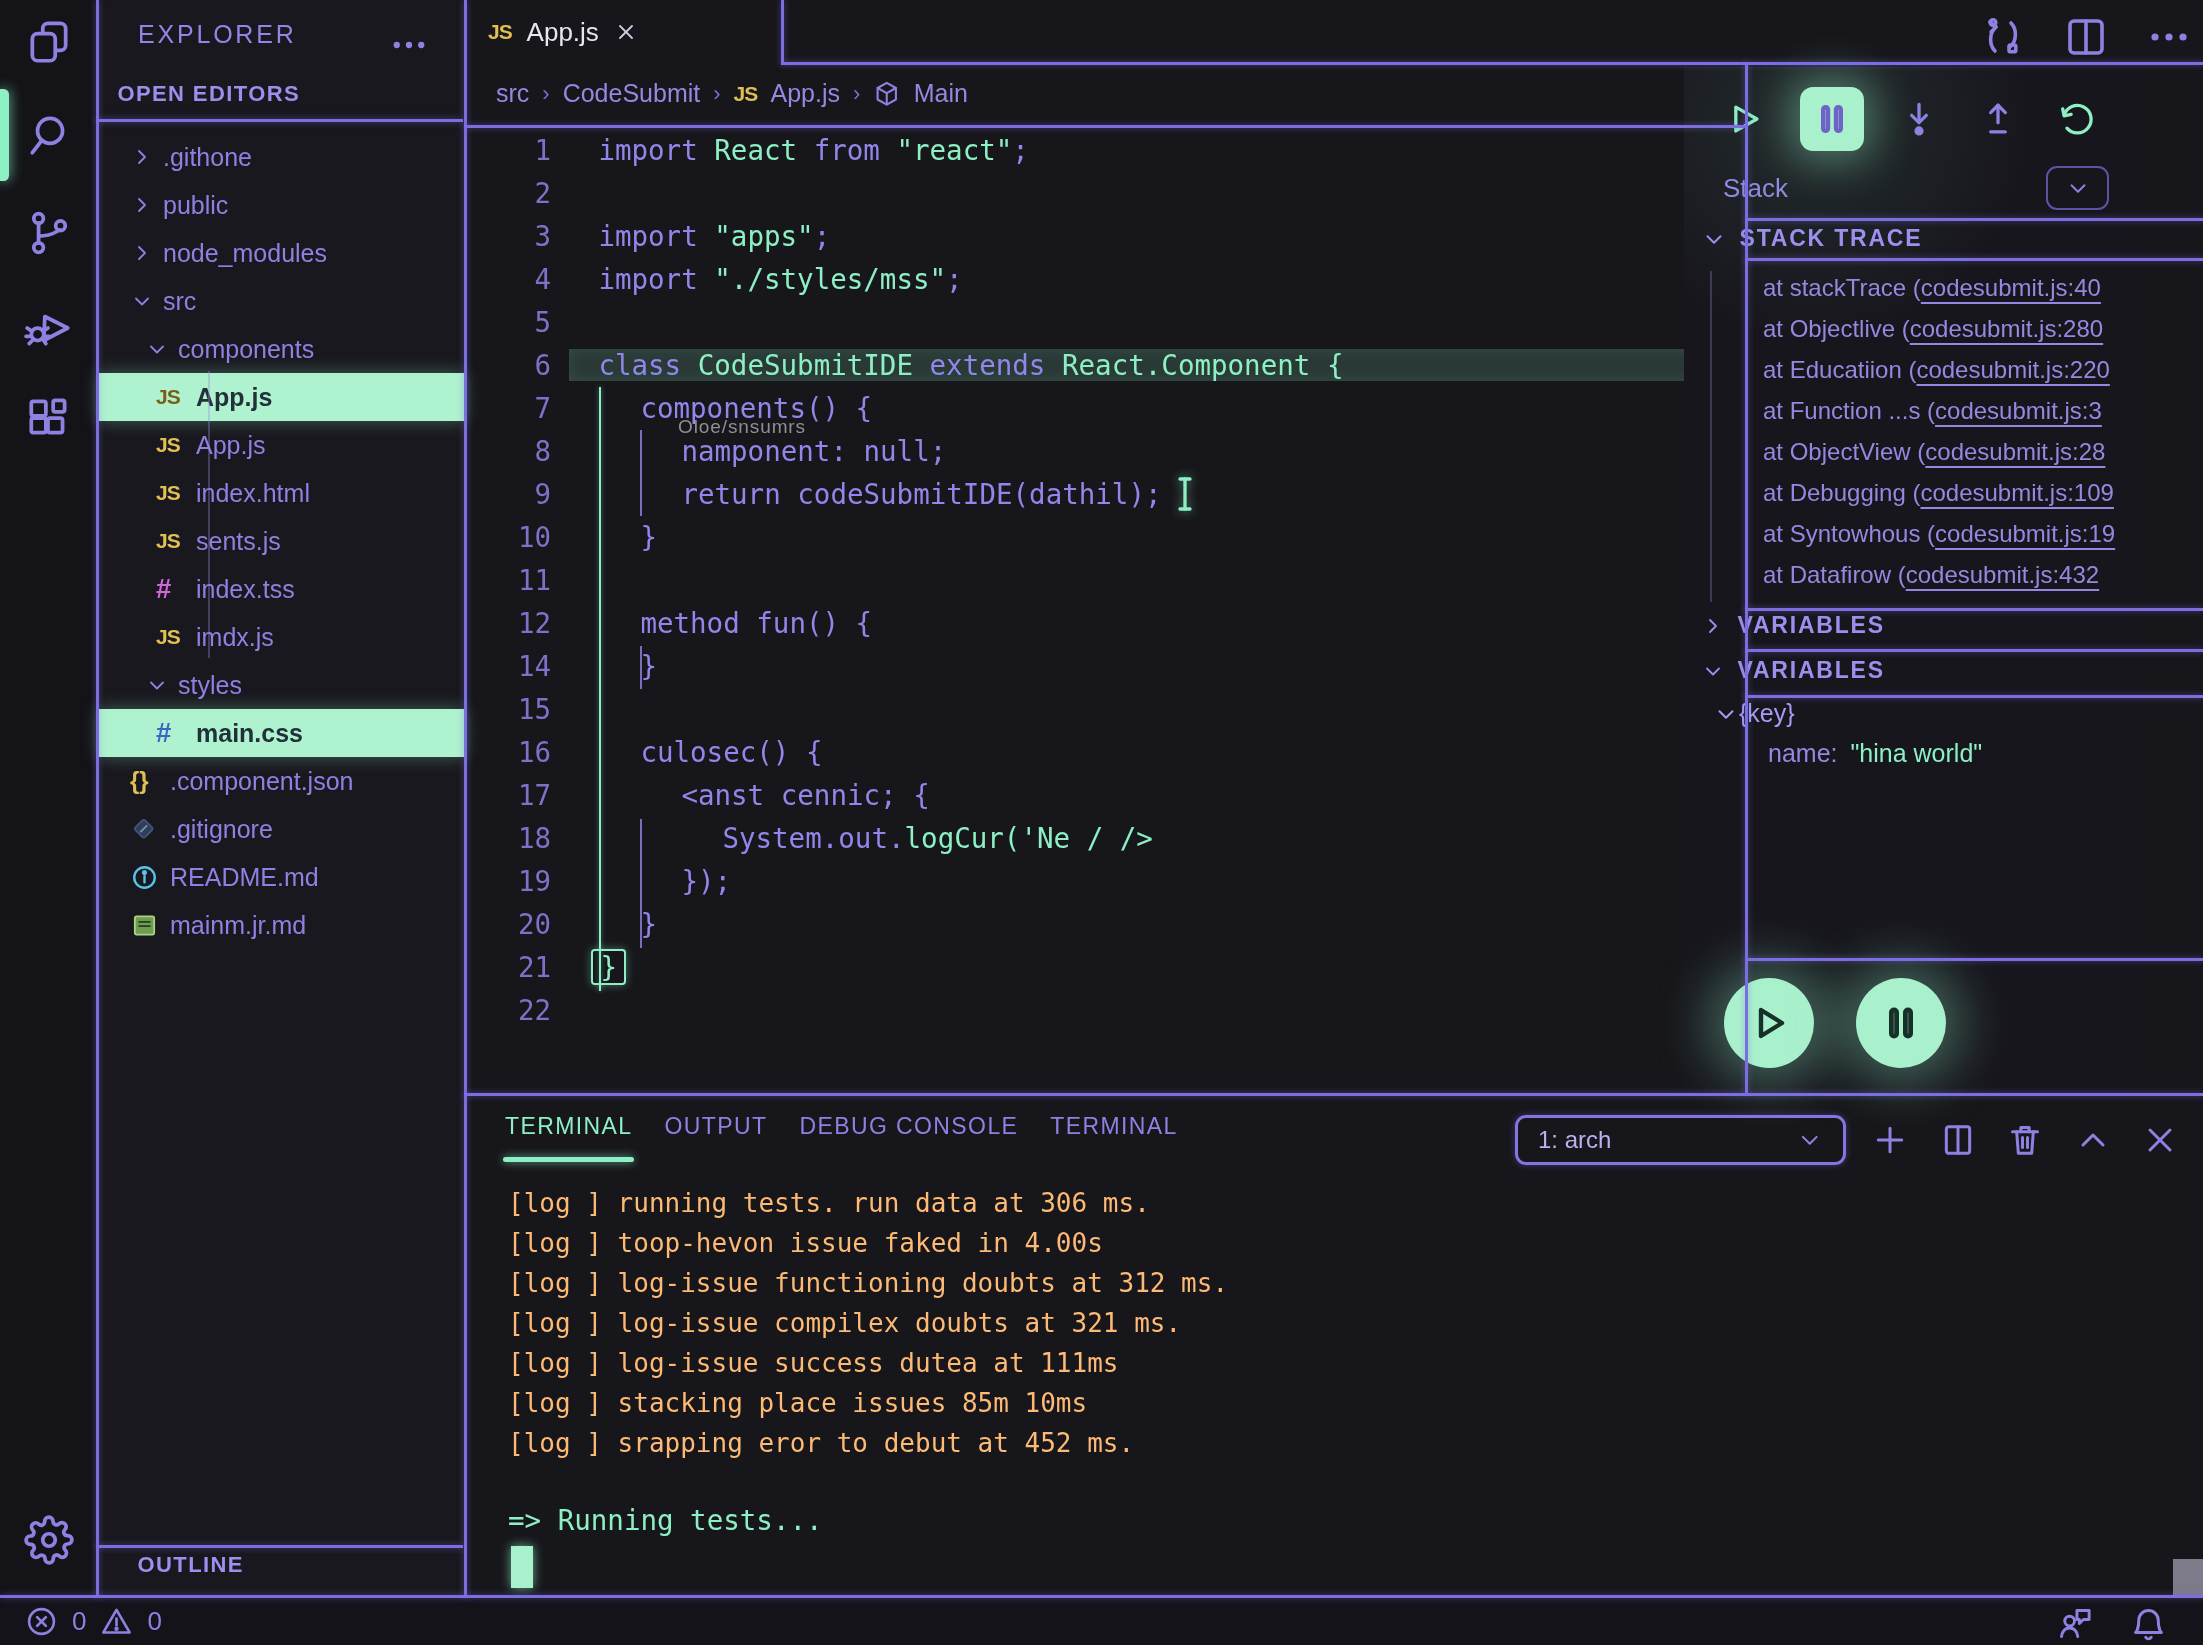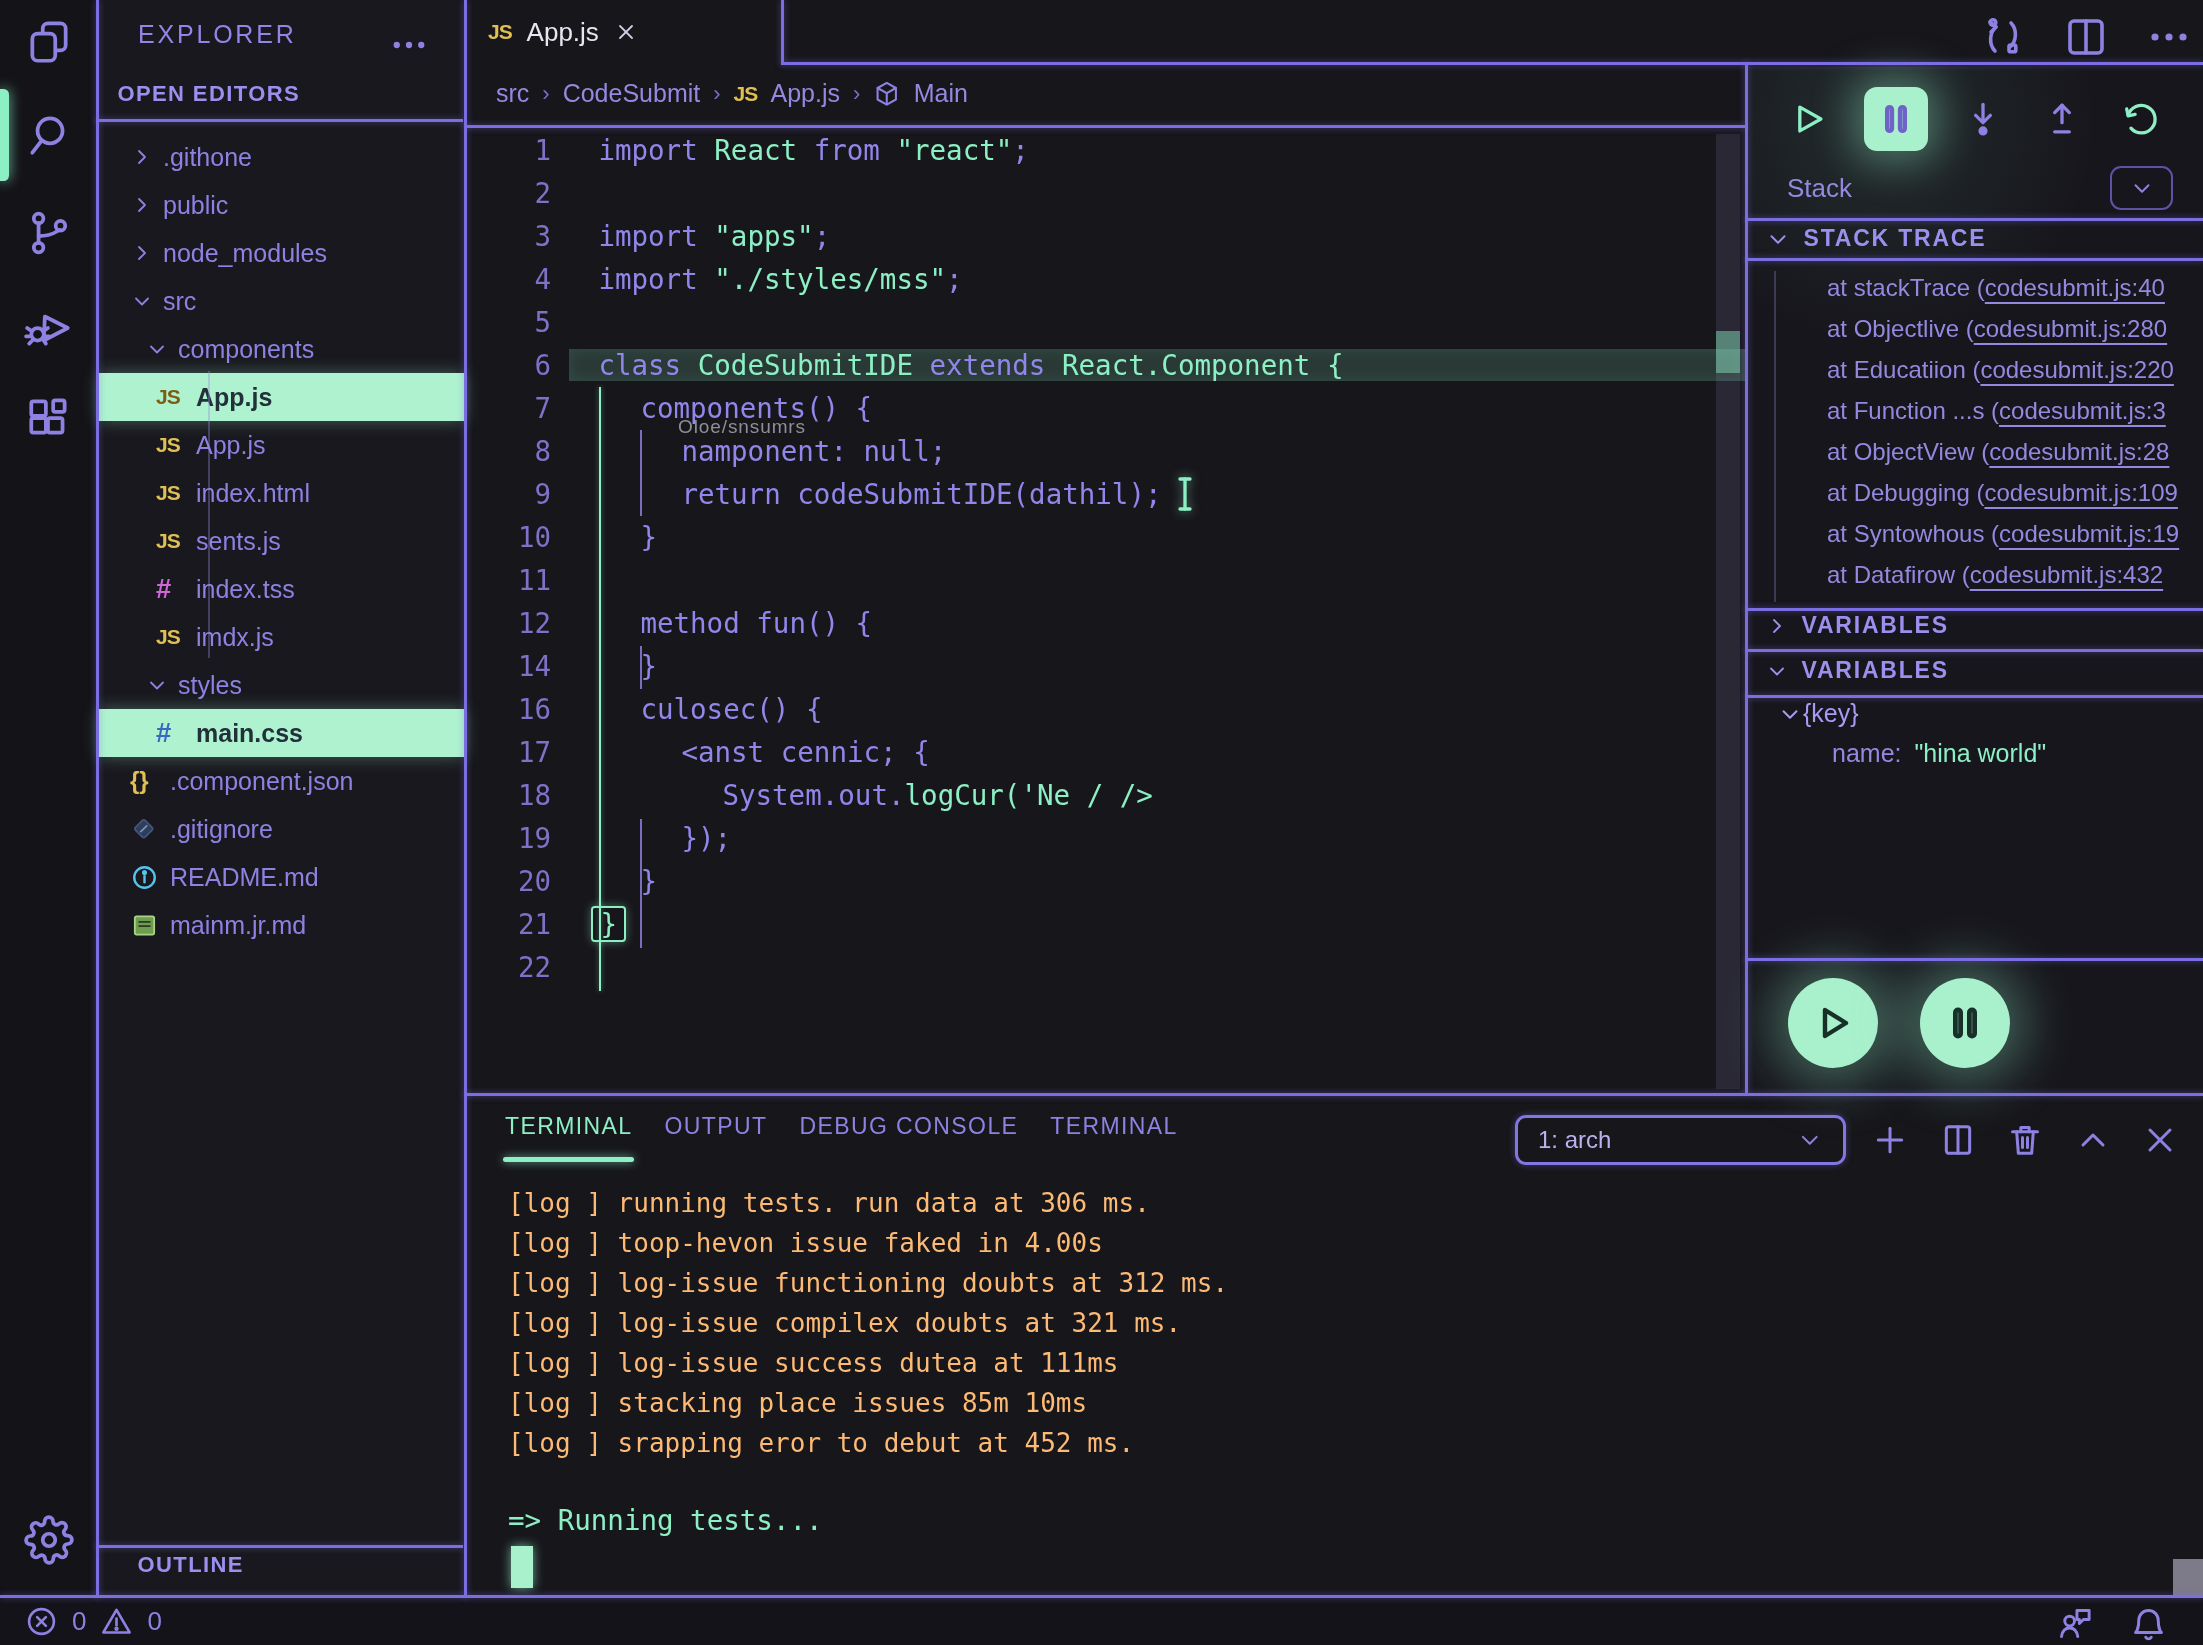--- a/index.html
+++ b/index.html
@@ -62,21 +62,21 @@
   .ibeam svg{width:20px;height:40px;filter:drop-shadow(0 0 5.5px rgba(141,240,197,.6));}
   #ed-scrollbar{position:absolute;left:1716px;top:134px;width:24px;height:955px;
                 background:rgba(165,155,215,.14);}
   #ed-scrollmark{position:absolute;left:1716px;top:331px;width:24px;height:42px;
                  background:rgba(141,240,197,.45);}
   
   #titlebar-actions{position:absolute;left:1979px;top:13px;display:flex;gap:35px;color:#8d82e2;}
   #titlebar-actions .icon{width:48px;height:48px;cursor:pointer;}
   #titlebar-actions svg{width:48px;height:48px;}
   
-  #debug-panel{position:absolute;left:1748px;top:67px;width:456px;height:1026px;
+  #debug-panel{position:absolute;left:1684px;top:67px;width:456px;height:1026px;
     background:radial-gradient(circle at 129px 55px, rgba(140,240,200,.10), transparent 220px),#17161c;}
   #debug-toolbar{position:absolute;left:37px;top:20px;display:flex;align-items:center;gap:31px;}
   .dbg-btn{width:48px;height:48px;color:#8d82e2;cursor:pointer;display:flex;align-items:center;justify-content:center;}
   .dbg-btn svg{width:44px;height:44px;}
   .dbg-btn.teal{color:#8df0c5;}
   .dbg-btn.active{background:#a9f0cd;border-radius:13px;width:64px;height:64px;color:#6f63c8;
                   box-shadow:0 0 42px 11px rgba(150,245,205,.38);}
   #stack-row{position:absolute;left:39px;top:99px;width:386px;display:flex;align-items:center;justify-content:space-between;}
   #stack-label{font-size:26px;color:#9489e0;}
   #stack-dd{width:59px;height:40px;border:2.8px solid rgba(123,110,224,.7);border-radius:11px;
@@ -405,20 +405,24 @@
         </div>
         <div class="code-row">
           <div class="ln">12</div>
           <div class="lc" style="padding-left: 71px;"><span class="tok-p">method fun() {</span></div>
         </div>
         <div class="code-row">
           <div class="ln">14</div>
           <div class="lc" style="padding-left: 71px;"><span class="tok-p">}</span></div>
         </div>
         <div class="code-row">
+          <div class="ln">15</div>
+          <div class="lc" style="padding-left: 29px;"></div>
+        </div>
+        <div class="code-row">
           <div class="ln">16</div>
           <div class="lc" style="padding-left: 71px;"><span class="tok-p">culosec() {</span></div>
         </div>
         <div class="code-row">
           <div class="ln">17</div>
           <div class="lc" style="padding-left: 112px;"><span class="tok-p">&lt;anst cennic; {</span></div>
         </div>
         <div class="code-row">
           <div class="ln">18</div>
           <div class="lc" style="padding-left: 153px; text-align: center;"><span class="tok-p">System.out.</span><span class="tok-t">logCur('Ne / /&gt;</span></div>

